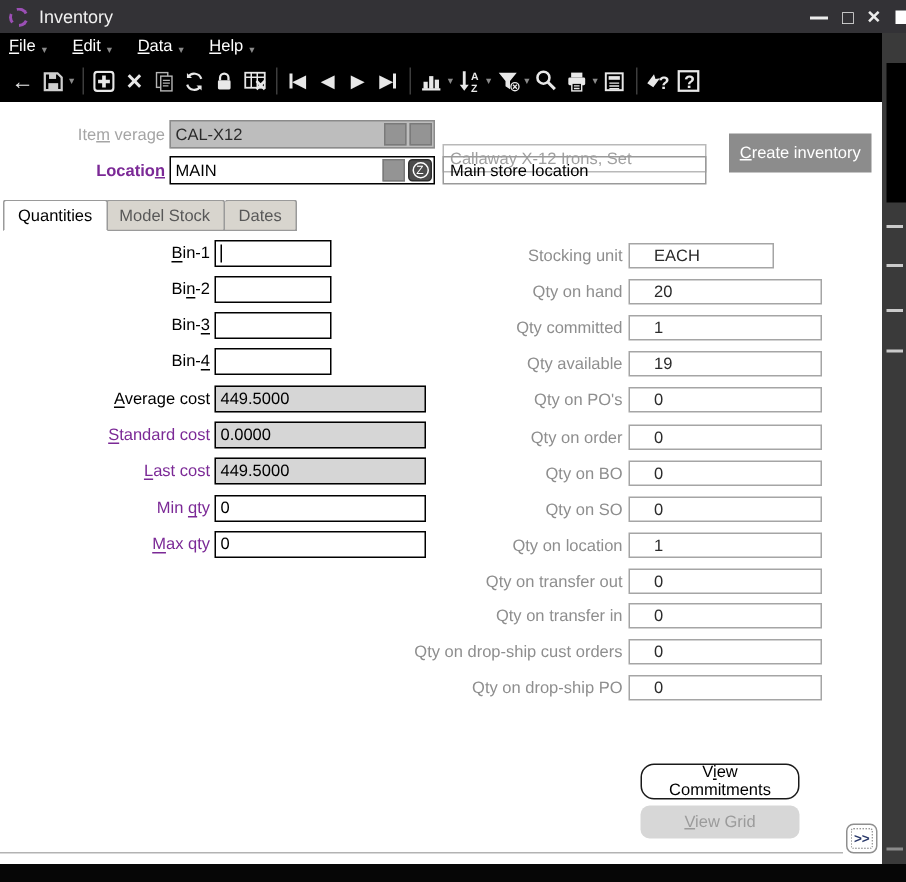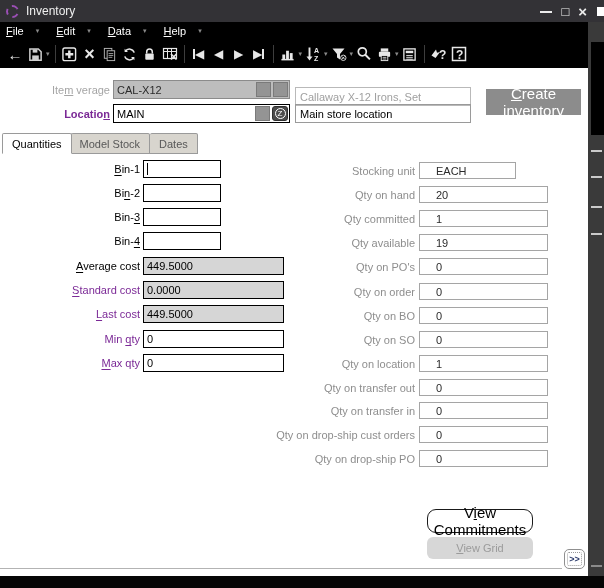--- a/index.html
+++ b/index.html
@@ -12,21 +12,21 @@
   .titlebar { position:absolute; left:0; top:0; width:604px; height:22px; background:#333236; display:flex; align-items:center; }
   .app-icon { width:13px; height:13px; border:2px dashed #9b4fb5; border-radius:50%; margin:0 7px 0 6px; }
   .title-text { color:#f0f0f0; font-size:12px; }
   .win-controls { position:absolute; right:17px; top:0; height:22px; display:flex; align-items:center; gap:9px; }
   .btn-min { width:12px; height:2px; background:#ececec; margin-top:2px; }
   .btn-max { color:#ececec; font-size:13px; line-height:13px; }
   .btn-close { color:#ececec; font-size:15px; line-height:15px; font-weight:bold; }
   .corner-frag { position:absolute; right:0; top:7px; width:7px; height:9px; background:#ffffff; }
   
   .menubar { position:absolute; left:0; top:22px; width:588px; height:18px; background:#000; display:flex; align-items:center; padding-left:6px; gap:17px; }
-  .menu-item { color:#fff; font-size:11px; display:flex; align-items:center; gap:12px; }
+  .menu-item { color:#fff; font-size:11px; display:flex; align-items:flex-end; gap:4px; }
   .menu-item u { text-decoration:underline; }
   .mcaret { color:#8a8a8a; font-size:7px; }
   
   .toolbar { position:absolute; left:0; top:40px; width:588px; height:28px; background:#000; display:flex; align-items:center; padding-left:5px; }
   .tbtn { height:24px; min-width:20px; display:flex; align-items:center; justify-content:center; }
   .tglyph { color:#e8e8e8; font-size:15px; font-weight:bold; line-height:15px; }
   .tsep { width:1px; height:18px; background:#3d3d3d; margin:0 4px; }
   .tcaret { color:#8a8a8a; font-size:7px; margin:0 1px; }
   .nbar { width:2px; height:10px; background:#e8e8e8; }
   .navtri { color:#e8e8e8; font-size:12px; line-height:12px; }
@@ -38,44 +38,44 @@
   .lab-item { left:0; top:84px; width:110px; color:#a5a5a5; }
   .lab-loc { left:0; top:108px; width:110px; color:#7b2996; font-weight:bold; }
   .hfield { position:absolute; left:113px; width:177px; height:19px; font-size:11px; display:flex; align-items:center; padding-left:3px; }
   .item-field { top:80px; background:#bdbdbd; border:1px solid #8b8b8b; color:#2b2b2b; }
   .loc-field { top:104px; background:#fff; border:1px solid #000; color:#000; }
   .stubwrap { position:absolute; right:1px; top:1px; height:15px; display:flex; gap:2px; }
   .stub { width:15px; height:15px; background:#949494; border:1px solid #7a7a7a; }
   .zbtn { width:16px; height:15px; background:#4c4c4c; border:1px solid #2e2e2e; border-radius:3px; display:flex; align-items:center; justify-content:center; }
   .zcirc { width:11px; height:11px; border:1px solid #fff; border-radius:50%; color:#fff; font-size:8px; line-height:10px; text-align:center; }
   .desc { position:absolute; left:295px; width:176px; height:19px; font-size:11px; display:flex; align-items:center; padding-left:4px; }
-  .desc-item { top:87px; border:1px solid #b9b9b9; color:#a0a0a0; }
+  .desc-item { top:96px; border:1px solid #b9b9b9; color:#a0a0a0; }
   .desc-loc { top:104px; border:1px solid #9a9a9a; color:#000; }
-  .create-btn { position:absolute; left:486px; top:89px; width:95px; height:26px; background:#8c8c8c; color:#fff; font-size:15px; display:flex; align-items:center; justify-content:center; border:none; }
+  .create-btn { position:absolute; left:486px; top:89px; width:95px; height:26px; background:#8c8c8c; color:#fff; font-size:11px; display:flex; align-items:center; justify-content:center; border:none; }
   .create-btn u { text-decoration:underline; }
   
   .tabbar { position:absolute; left:2px; top:133px; display:flex; }
   .tab { font-size:11px; padding:4px 9px 3px; background:#d8d5ce; color:#585858; border:1px solid #9a9a9a; border-left-width:0; border-radius:2px 2px 0 0; }
   .tab:first-child { border-left-width:1px; }
   .tab.active { background:#fff; color:#000; border-bottom-color:#fff; position:relative; z-index:2; border-left-width:1px; margin-right:-1px; }
   
   .llab { position:absolute; width:140px; text-align:right; font-size:11px; color:#000; white-space:nowrap; }
   .llab u, .rlab u { text-underline-offset:2px; }
   .link { color:#7b2996; }
   .lf { position:absolute; left:143px; height:18px; border:1px solid #000; font-size:11px; color:#000; display:flex; align-items:center; padding-left:3px; background:#fff; }
   .bin { width:78px; }
   .cost { width:141px; background:#d6d6d6; }
   .qtyf { width:141px; }
   .caret-line { width:1px; height:12px; background:#000; }
   
   .rlab { position:absolute; width:160px; left:255px; text-align:right; font-size:11px; color:#8e8e8e; white-space:nowrap; }
   .rf { position:absolute; left:419px; width:129px; height:17px; border:1px solid #a5a5a5; font-size:11px; color:#2b2b2b; display:flex; align-items:center; padding-left:16px; background:#fff; }
   .rf.stock { width:97px; }
   
-  .vc-btn { position:absolute; left:427px; top:509px; width:106px; height:24px; background:#fff; border:1.5px solid #1a1a1a; border-radius:9px; font-size:15px; color:#000; display:flex; align-items:center; justify-content:center; }
+  .vc-btn { position:absolute; left:427px; top:509px; width:106px; height:24px; background:#fff; border:1.5px solid #1a1a1a; border-radius:9px; font-size:11px; color:#000; display:flex; align-items:center; justify-content:center; }
   .vc-btn u, .vg-btn u { text-decoration:underline; }
   .vg-btn { position:absolute; left:427px; top:537px; width:106px; height:22px; background:#d7d7d7; border:none; border-radius:6px; font-size:11px; color:#9b9b9b; display:flex; align-items:center; justify-content:center; }
   .expand-btn { position:absolute; left:564px; top:549px; width:21px; height:20px; background:#fff; border:1px solid #8f8f8f; border-radius:5px; font-size:9px; font-weight:bold; color:#2b3a6b; display:flex; align-items:center; justify-content:center; outline:1px dotted #999; outline-offset:-4px; }
   .bottom-line { position:absolute; left:0; top:568px; width:562px; height:1px; background:#b3b3b3; }
   
   .right-strip { position:absolute; left:588px; top:22px; width:16px; height:554px; background:#3a3a3a; }
   .strip-black { position:absolute; left:3px; top:20px; width:13px; height:93px; background:#000; }
   .sline { position:absolute; left:3px; width:11px; height:2px; background:#cacaca; }
   .bottom-bar { position:absolute; left:0; top:576px; width:604px; height:12px; background:#060606; }
 </style>

